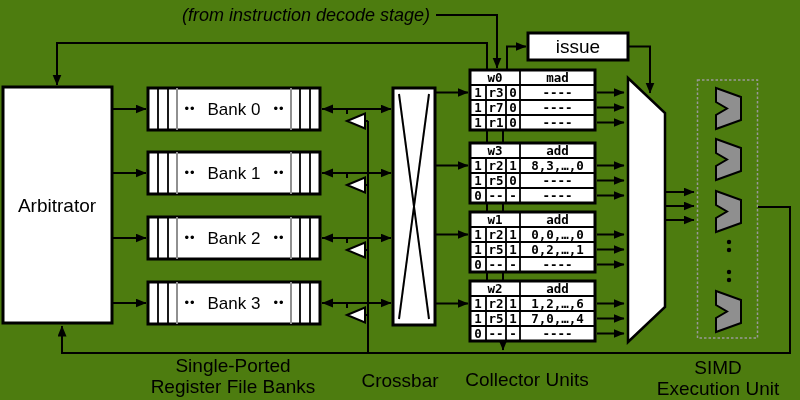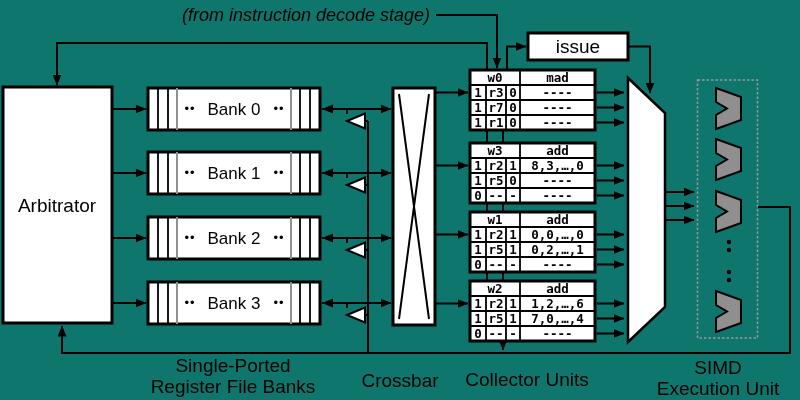--- a/index.html
+++ b/index.html
@@ -1,16 +1,16 @@
 <!DOCTYPE html>
 <html><head>
 <meta charset="utf-8">
 <style>
   html,body{margin:0;padding:0;background:#fff;}
-  #stage{position:relative;width:800px;height:400px;background:#0f766e;overflow:hidden;}
+  #stage{position:relative;width:800px;height:400px;background:#4d7c0f;overflow:hidden;}
   svg{display:block;}
   .lbl{font-family:"Liberation Sans",sans-serif;font-size:19px;fill:#000;text-anchor:middle;}
   .banklbl{font-family:"Liberation Sans",sans-serif;font-size:17px;fill:#000;text-anchor:middle;}
   .dots{font-family:"Liberation Sans",sans-serif;font-size:13px;letter-spacing:1px;fill:#000;text-anchor:middle;}
   .ital{font-family:"Liberation Sans",sans-serif;font-style:italic;font-size:18px;fill:#000;text-anchor:middle;}
   .mono{font-family:"DejaVu Sans Mono",monospace;font-weight:bold;font-size:12.5px;fill:#000;text-anchor:middle;}
   .ln{stroke:#000;stroke-width:2;fill:none;}
   .thick{stroke:#000;stroke-width:3;fill:#fff;}
   .thin{stroke:#000;stroke-width:1.8;fill:none;}
   .grayln{stroke:#909090;stroke-width:2;fill:none;}

